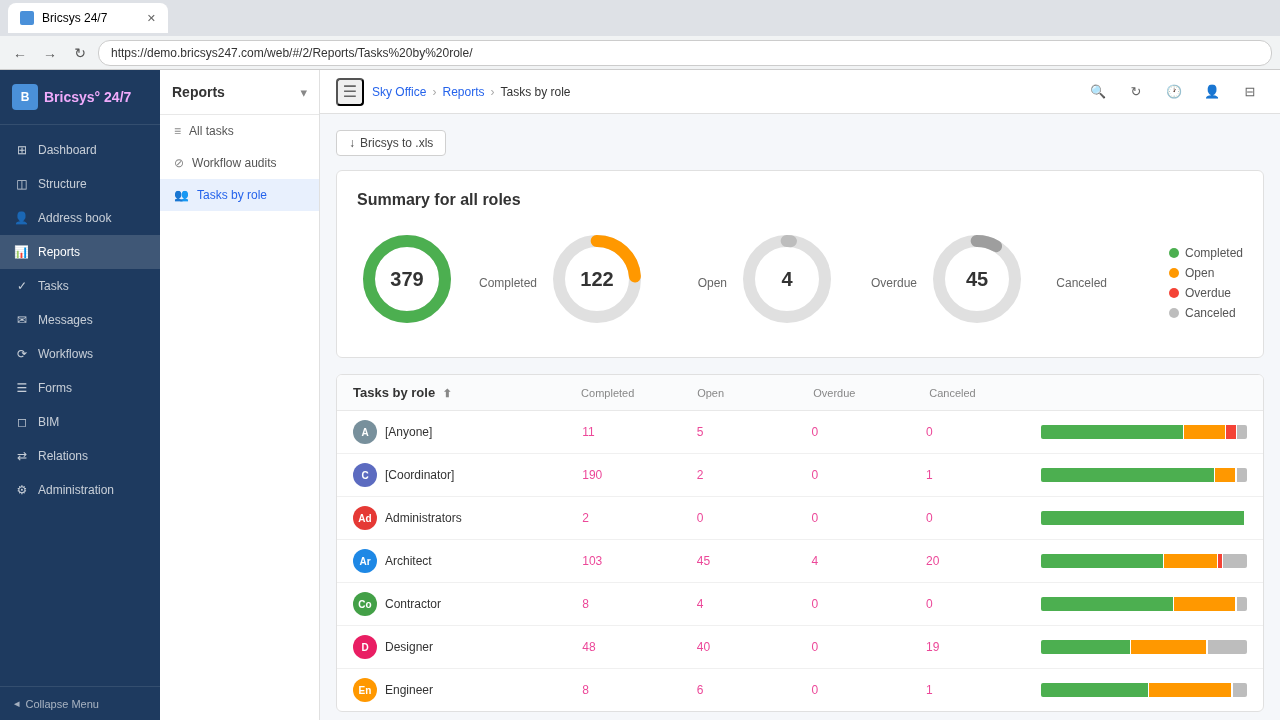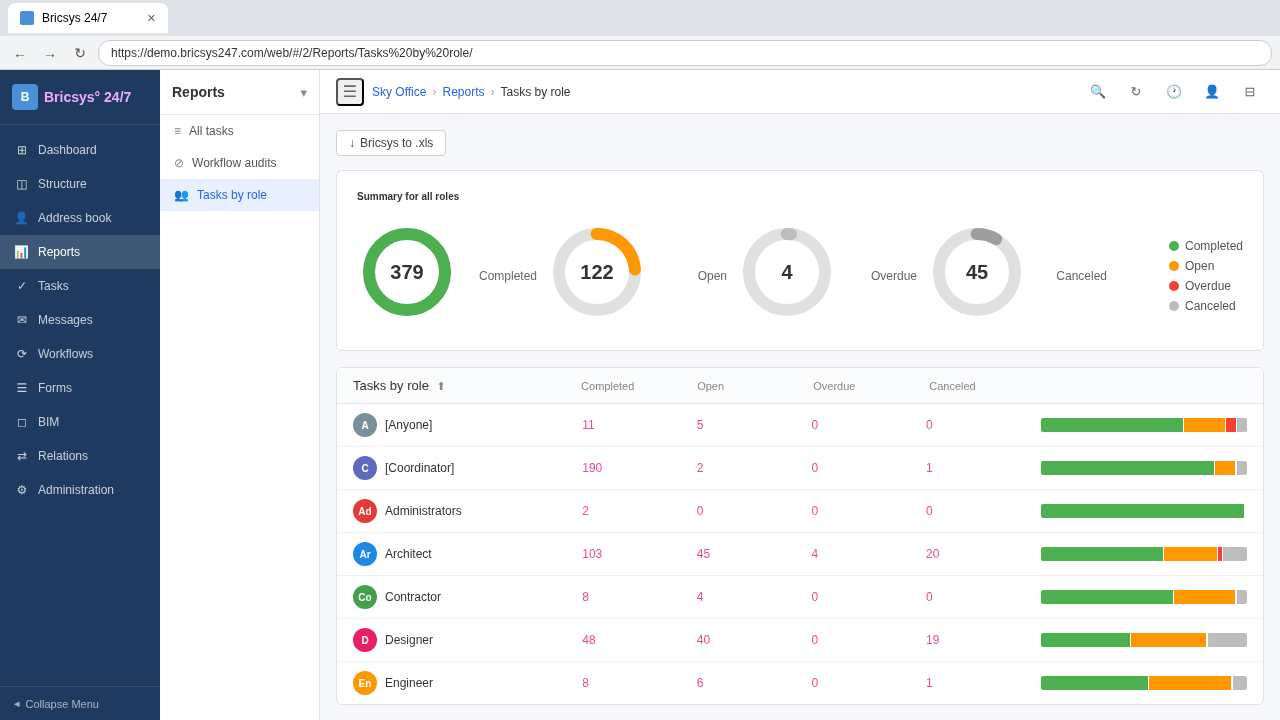--- a/index.html
+++ b/index.html
@@ -43,33 +43,33 @@
     .breadcrumb .sep { color: #aaa; }
     .breadcrumb .current { color: #333; font-weight: 500; }
     .topbar-icons { display: flex; align-items: center; gap: 10px; }
     .topbar-icon { width: 28px; height: 28px; display: flex; align-items: center; justify-content: center; cursor: pointer; color: #666; border-radius: 4px; }
 
     .content { flex: 1; overflow-y: auto; padding: 16px; }
     .export-bar { margin-bottom: 14px; display: flex; align-items: center; gap: 6px; }
     .export-btn { display: flex; align-items: center; gap: 5px; padding: 5px 12px; border: 1px solid #d0d0d0; border-radius: 4px; background: #fff; font-size: 12px; color: #444; cursor: pointer; }
 
     .summary-card { background: #fff; border: 1px solid #e0e0e0; border-radius: 6px; padding: 20px; margin-bottom: 16px; }
-    .summary-title { font-size: 10px; font-weight: 600; color: #333; margin-bottom: 20px; }
+    .summary-title { font-size: 16px; font-weight: 600; color: #333; margin-bottom: 20px; }
     .summary-charts { display: flex; align-items: center; gap: 10px; }
     .chart-item { display: flex; flex-direction: row; align-items: center; width: 180px; justify-content: space-between; }
     .donut-container { position: relative; width: 100px; height: 100px; margin-bottom: 8px; }
     .donut-label { position: absolute; top: 50%; left: 50%; transform: translate(-50%, -50%); font-size: 20px; font-weight: 700; color: #333; }
     .chart-name { font-size: 12px; color: #666; }
     .legend { margin-left: auto; display: flex; flex-direction: column; gap: 6px; }
     .legend-item { display: flex; align-items: center; gap: 6px; font-size: 12px; color: #555; }
     .legend-dot { width: 10px; height: 10px; border-radius: 50%; }
 
     .table-card { background: #fff; border: 1px solid #e0e0e0; border-radius: 6px; overflow: hidden; }
     .table-header-row { display: flex; align-items: center; padding: 10px 16px; background: #fafbfc; border-bottom: 1px solid #e8e8e8; gap: 4px; }
-    .table-title { font-size: 13px; font-weight: 400; color: #333; flex: 2; }
+    .table-title { font-size: 13px; font-weight: 700; color: #333; flex: 2; }
     .col-header { font-size: 11px; color: #888; flex: 1; text-align: left; }
     .col-bar { flex: 1.8; }
     .table-row-item { display: flex; align-items: center; padding: 9px 16px; border-bottom: 1px solid #f0f0f0; }
     .table-row-item:last-child { border-bottom: none; }
     .role-cell { flex: 2; display: flex; align-items: center; gap: 8px; font-size: 12px; color: #333; }
     .role-avatar { width: 24px; height: 24px; border-radius: 50%; display: flex; align-items: center; justify-content: center; font-size: 10px; font-weight: 600; color: #fff; flex-shrink: 0; }
     .data-cell { flex: 1; font-size: 12px; color: #ec4899; }
     .bar-cell { flex: 1.8; display: flex; align-items: center; height: 14px; gap: 1px; }
     .bar-seg { height: 100%; }
 

